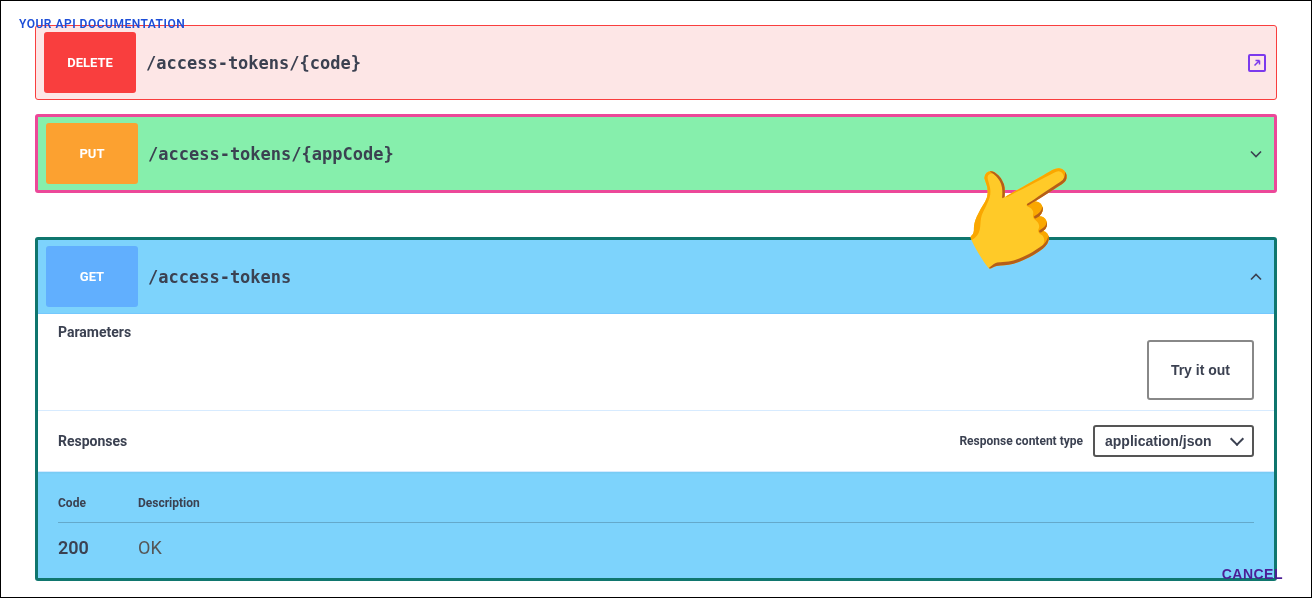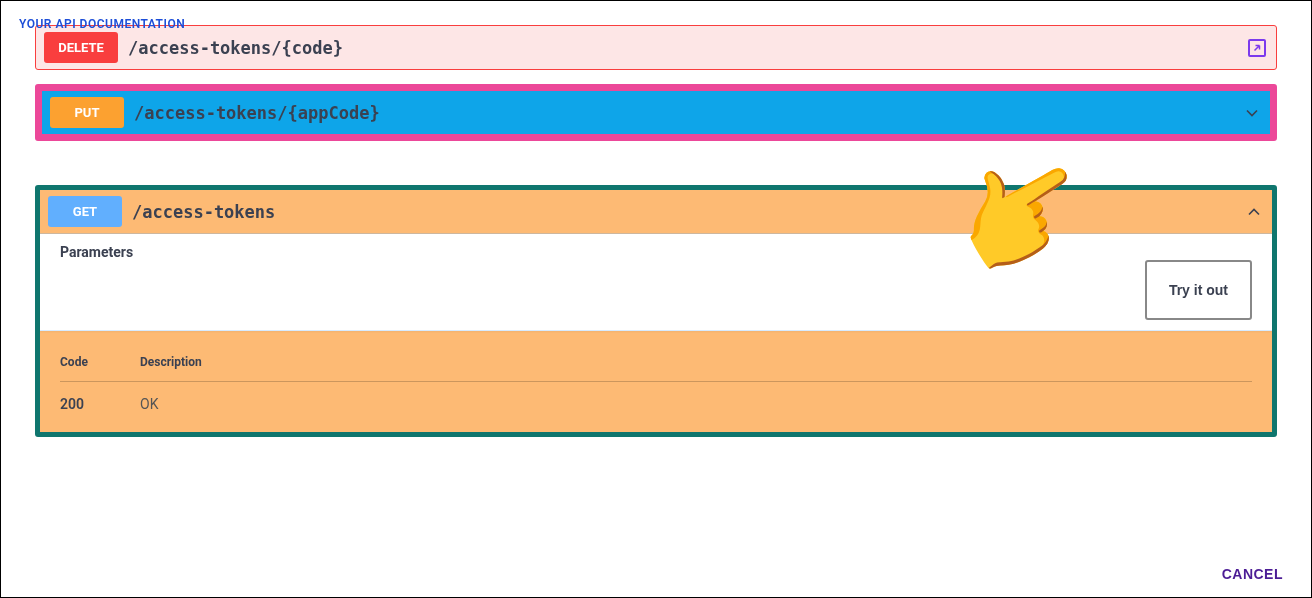--- a/index.html
+++ b/index.html
@@ -1,45 +1,45 @@
 <!DOCTYPE html>
 <html><head>
 <meta charset="utf-8">
 <style>
 * { box-sizing: border-box; margin: 0; padding: 0; }
 body { font-family: -apple-system, BlinkMacSystemFont, "Segoe UI", Roboto, sans-serif; background: #fff; width: 1312px; height: 598px; overflow: hidden; border: 1px solid #000; position: relative; }
 .header-label { padding: 16px 18px 12px; color: #1d4ed8; font-size: 12px; font-weight: 600; letter-spacing: 0.5px; }
 .content { padding: 0 34px; }
 .endpoint { border-radius: 3px; margin-bottom: 14px; }
 .endpoint-header { display: flex; align-items: center; padding: 6px 8px; cursor: pointer; position: relative; }
-.method-badge { font-size: 13px; font-weight: 700; color: #fff; padding: 8px 0; width: 74px; text-align: center; border-radius: 3px; margin-right: 10px; }
+.method-badge { font-size: 13px; font-weight: 700; color: #fff; padding: 23px 0; width: 92px; text-align: center; border-radius: 3px; margin-right: 10px; }
 .path { font-size: 17px; font-weight: 600; color: #3b4151; font-family: monospace; text-align: center; }
 .chevron { margin-left: auto; width: 20px; height: 20px; }
 
 .ep-delete { border: 1px solid #f93e3e; background: #fde6e6; margin-top: -18px; }
 .ep-delete .method-badge { background: #f93e3e; }
-.ep-put { border: 7px solid #ec4899; background: #0ea5e9; }
+.ep-put { border: 3px solid #ec4899; background: #86efac; }
 .ep-put .method-badge { background: #fca130; }
-.ep-get { border: 5px solid #0f766e; background: #fdba74; margin-top: 44px; }
+.ep-get { border: 3px solid #0f766e; background: #7dd3fc; margin-top: 44px; }
 .ep-get .method-badge { background: #61affe; }
 
 .expanded-body { border-top: 1px solid rgba(97,175,254,0.3); }
 .section-hdr { display: flex; align-items: flex-start; padding: 10px 20px; background: #fff; border-bottom: 1px solid rgba(97,175,254,0.25); box-shadow: 0 1px 2px rgba(0,0,0,0.05); flex-direction: column; }
 .section-title { font-size: 14px; font-weight: 700; color: #3b4151; }
 .try-btn { margin-left: auto; border: 2px solid #888; background: #fff; padding: 20px 22px; font-size: 14px; font-weight: 700; color: #3b4151; border-radius: 3px; cursor: pointer; }
 .no-params { padding: 22px 20px 50px; font-size: 14px; color: #3b4151; }
 .resp-hdr { display: flex; align-items: center; padding: 14px 20px; background: #fff; border-bottom: 1px solid rgba(97,175,254,0.25); box-shadow: 0 1px 2px rgba(0,0,0,0.05); }
 .rct-label { font-size: 12px; font-weight: 700; color: #3b4151; margin-left: auto; margin-right: 10px; }
 .rct-select { border: 2px solid #555; border-radius: 3px; padding: 6px 40px 6px 10px; font-size: 14px; font-weight: 600; color: #3b4151; background: #fff; appearance: none; position: relative; }
 .select-wrap { position: relative; }
 .select-wrap::after { content: ""; position: absolute; right: 12px; top: 50%; width: 8px; height: 8px; border-right: 2px solid #3b4151; border-bottom: 2px solid #3b4151; transform: translateY(-70%) rotate(45deg); pointer-events: none; }
 .resp-table { padding: 24px 20px 20px; }
 .resp-table table { width: 100%; border-collapse: collapse; }
 .resp-table th { text-align: left; font-size: 12px; font-weight: 700; color: #3b4151; padding-bottom: 12px; border-bottom: 1px solid rgba(0,0,0,0.1); }
-.resp-table td { padding-top: 14px; font-size: 14px; color: #3b4151; vertical-align: top; }
+.resp-table td { padding-top: 14px; font-size: 18px; color: #3b4151; vertical-align: top; }
 .resp-table td:first-child { width: 80px; font-weight: 600; }
 .resp-table td.desc { color: #555; }
 
 .link-icon { width: 18px; height: 18px; border: 2px solid #7c3aed; border-radius: 2px; position: absolute; right: 10px; top: 50%; transform: translateY(-50%); display: flex; align-items: center; justify-content: center; }
 .link-icon svg { width: 12px; height: 12px; stroke: #7c3aed; }
 
 .pointer-emoji { position: absolute; left: 955px; top: 158px; font-size: 110px; line-height: 1; z-index: 50; pointer-events: none; transform: scaleX(-1) rotate(30deg); }
 
 .footer { position: absolute; bottom: 0; right: 0; padding: 14px 28px; }
 .cancel-btn { color: #4c1d95; font-size: 14px; font-weight: 600; letter-spacing: 0.5px; background: none; border: none; cursor: pointer; }
@@ -79,20 +79,29 @@
       <div class="path">/access-tokens</div>
       <svg class="chevron" viewBox="0 0 24 24" fill="none" stroke="#3b4151" stroke-width="2">
           <path d="M6 15l6-6 6 6"></path>
         </svg>
     </div>
     <div class="expanded-body">
       <div class="section-hdr">
         <div class="section-title">Parameters</div>
         <button class="try-btn">Try it out</button>
       </div>
+      <div class="resp-hdr">
+        <div class="section-title">Responses</div>
+        <div class="rct-label">Response content type</div>
+        <div class="select-wrap">
+          <select class="rct-select">
+            <option>application/json</option>
+          </select>
+        </div>
+      </div>
       <div class="resp-table">
         <table>
           <thead>
             <tr>
               <th>Code</th>
               <th>Description</th>
             </tr>
           </thead>
           <tbody>
             <tr>

